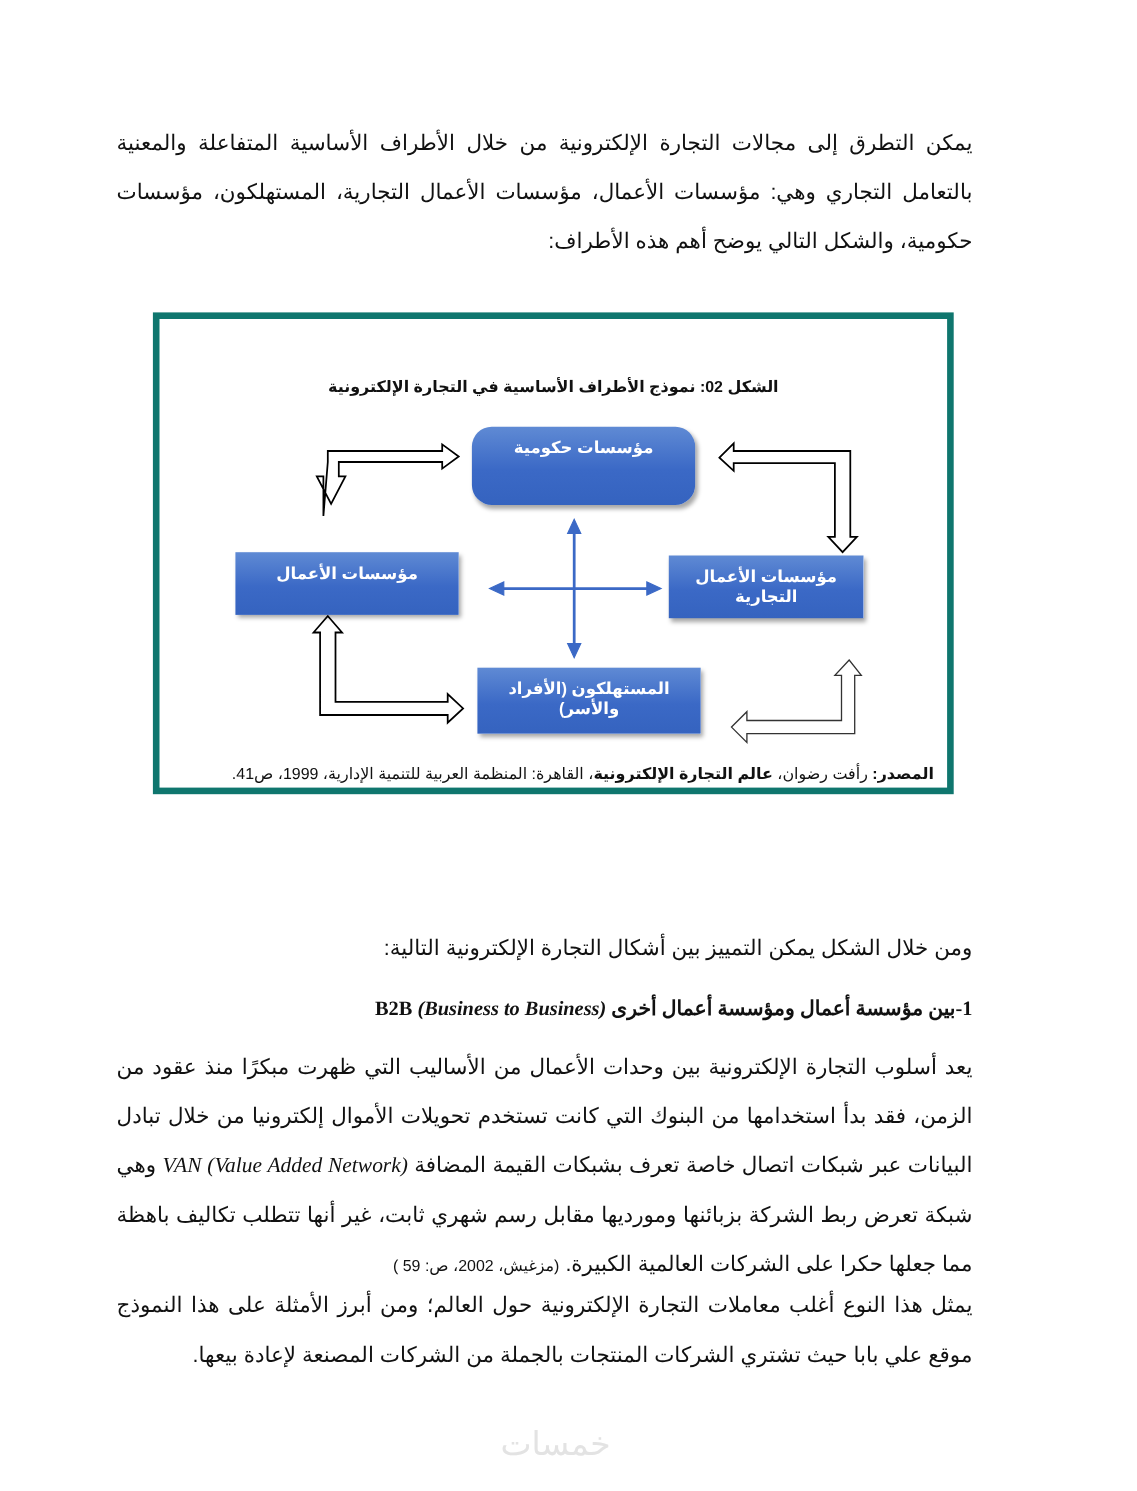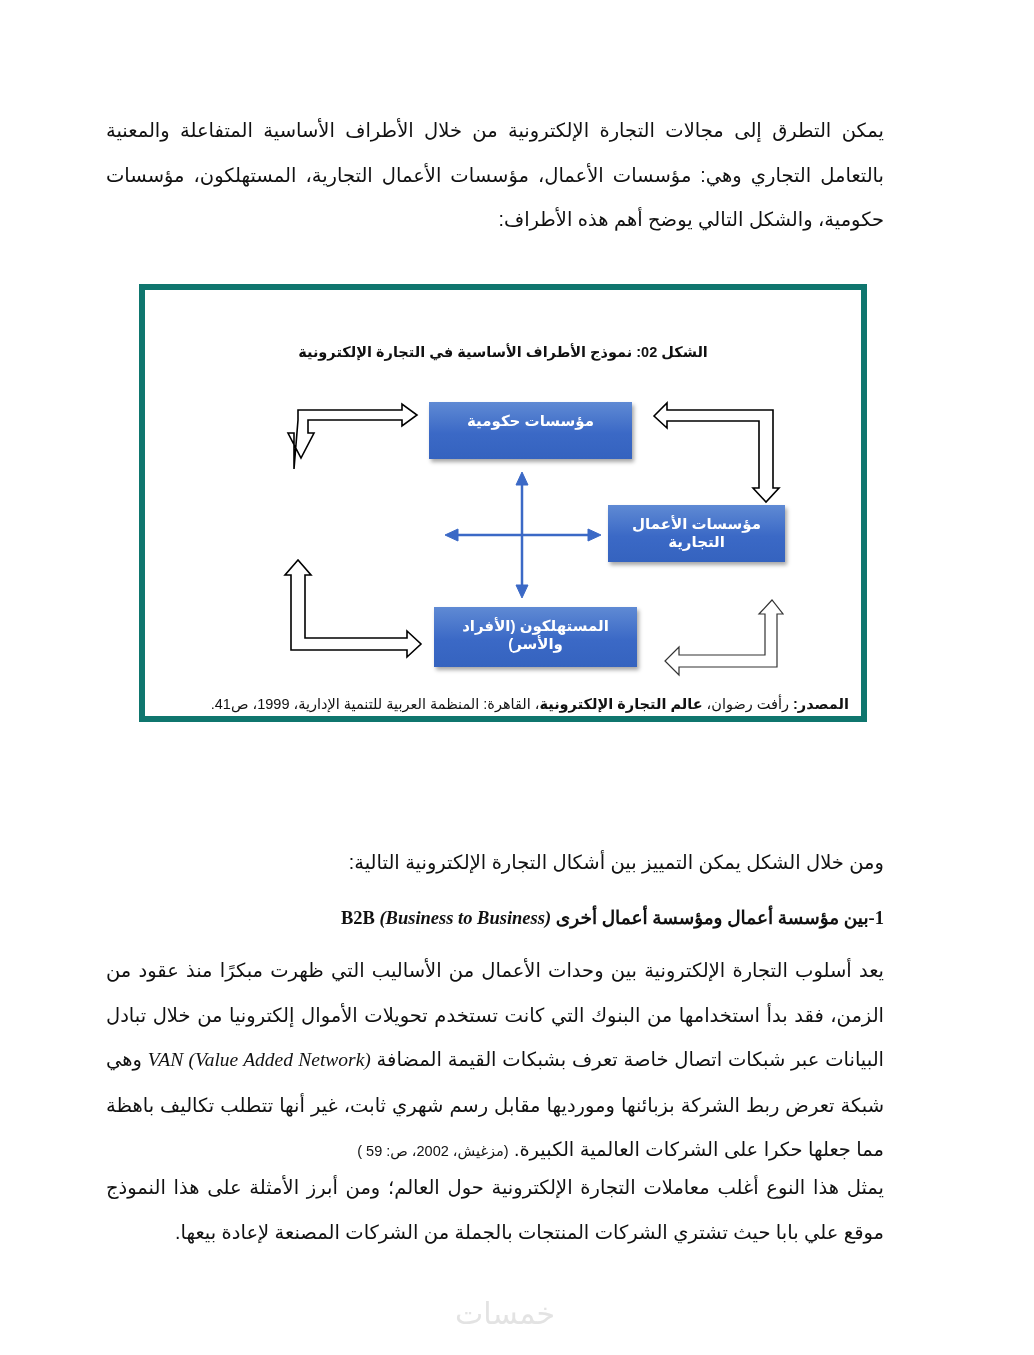--- a/index.html
+++ b/index.html
@@ -8,21 +8,21 @@
   .para { position: absolute; left: 106px; width: 778px; direction: rtl; text-align: justify;
           text-align-last: right; font-size: 19.5px; line-height: 44.5px; margin: 0; }
   .p1 { top: 108px; }
   .figure { position: absolute; left: 139px; top: 284px; width: 728px; height: 438px;
             border: 6px solid #0f766e; box-sizing: border-box; }
   .fig-title { position: absolute; left: 0; width: 100%; top: 54px; text-align: center;
                direction: rtl; font-weight: bold; font-size: 14.5px; }
   .box { position: absolute; background: linear-gradient(#5f8ad4, #3b69c6 55%, #3563bf);
          color: #fff; font-weight: bold; font-size: 15px; direction: rtl; text-align: center;
          box-shadow: 2px 3px 4px rgba(0,0,0,0.35); padding-top: 10px; box-sizing: border-box; }
-  .box-gov { left: 284px; top: 112px; width: 203px; height: 57px; }
+  .box-gov { left: 284px; top: 98px; width: 203px; height: 71px; border-radius: 18px; }
   .box-biz { left: 69px; top: 212px; width: 203px; height: 57px; }
   .box-com { left: 463px; top: 215px; width: 177px; height: 57px; }
   .box-cons { left: 289px; top: 317px; width: 203px; height: 60px; }
   .arrows { position: absolute; left: 0; top: 0; width: 728px; height: 438px; }
   .source { position: absolute; right: 12px; top: 406px; direction: rtl; font-size: 14.5px; white-space: nowrap; }
   .source b { font-weight: bold; text-align: center; }
   .intro2 { position: absolute; left: 106px; width: 778px; top: 842px; direction: rtl;
             text-align: right; font-size: 19.5px; margin: 0; line-height: 40px; }
   .heading { position: absolute; left: 106px; width: 778px; top: 898px; direction: rtl;
              text-align: right; font-size: 18.5px; font-weight: bold; margin: 0; line-height: 40px;
@@ -65,20 +65,21 @@
       <line x1="377" y1="192" x2="377" y2="298"></line>
       <line x1="310" y1="245" x2="446" y2="245"></line>
       <polygon points="377,182 371,195 383,195" stroke-width="1"></polygon>
       <polygon points="377,308 371,295 383,295" stroke-width="1"></polygon>
       <polygon points="300,245 313,239 313,251" stroke-width="1"></polygon>
       <polygon points="456,245 443,239 443,251" stroke-width="1"></polygon>
     </g>
   </svg>
 
   <div class="box box-gov">مؤسسات حكومية</div>
+  <div class="box box-biz">مؤسسات الأعمال</div>
   <div class="box box-com">مؤسسات الأعمال التجارية</div>
   <div class="box box-cons">المستهلكون (الأفراد والأسر)</div>
 
   <div class="source"><b>المصدر:</b><span> رأفت رضوان، </span><b>عالم التجارة الإلكترونية</b><span>، القاهرة:  المنظمة العربية للتنمية الإدارية، 1999، ص41.</span></div>
 </div>
 
 <p class="intro2">ومن خلال الشكل يمكن التمييز بين أشكال التجارة الإلكترونية التالية:</p>
 
 <p class="heading"><span>1-بين مؤسسة أعمال ومؤسسة أعمال أخرى B2B </span><i>(Business to Business)</i></p>
 

